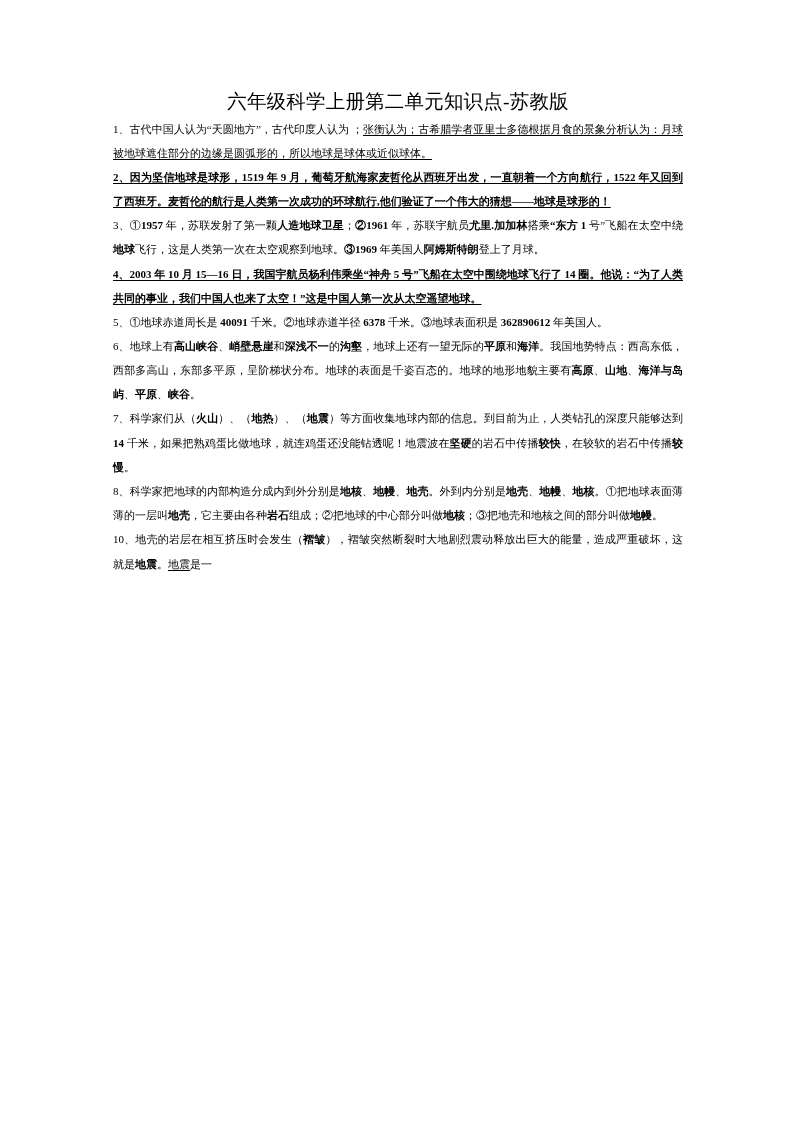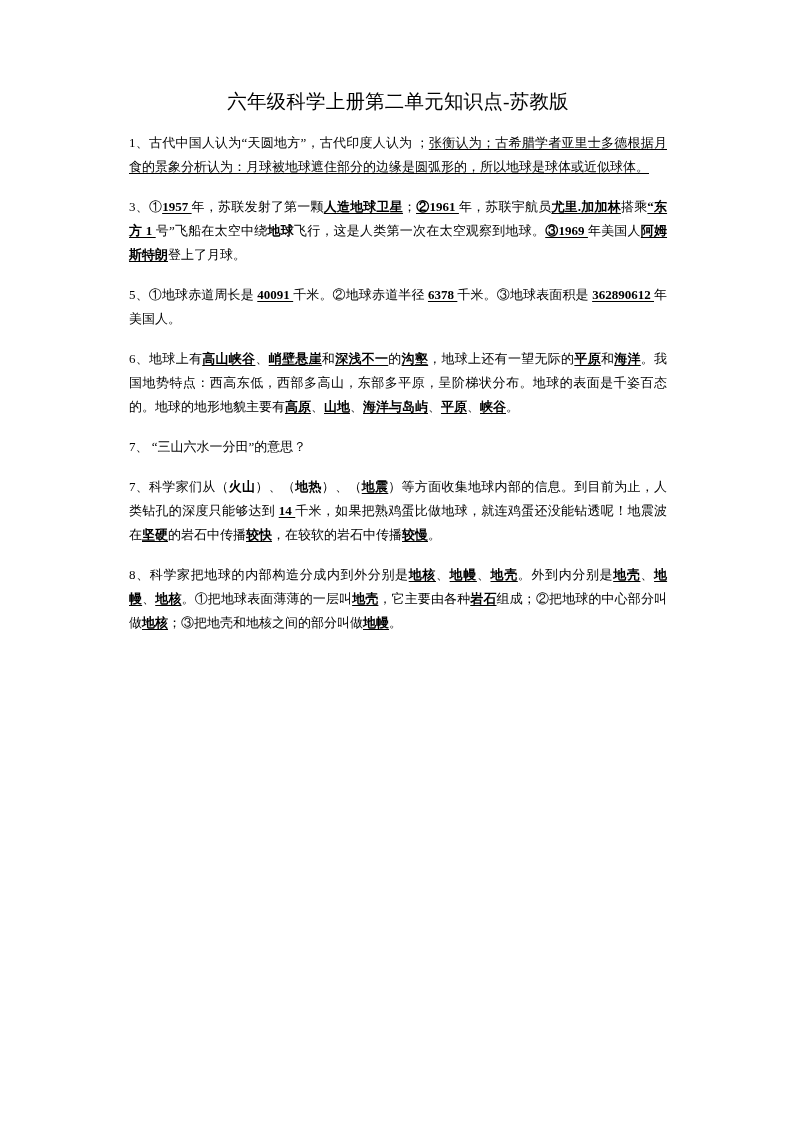--- a/index.html
+++ b/index.html
@@ -37,54 +37,56 @@
     font-size: 19.5px;
     line-height: 27px;
     text-align: center;
     margin: 0 0 2px 0;
     font-weight: normal;
     letter-spacing: 0.2px;
     white-space: nowrap;
   }
 
   .para {
-    font-size: 13px;
+    font-size: 11px;
     line-height: 24px;
-    margin: 16px;
+    margin: 0;
     text-align: justify;
     text-justify: inter-ideograph;
     letter-spacing: 0px;
     word-break: break-all;
   }
 
   
   .para.all-bold {
     font-weight: bold;
   }
   .para.all-underline {
     text-decoration: underline;
     text-underline-offset: 2px;
   }
   
   .u   { text-decoration: underline; text-underline-offset: 2px; }
-  .b   { font-weight: bold; }
-  .bu  { font-weight: bold; text-decoration: underline; text-underline-offset: 2px; }
+  .b   { font-weight: bold; font-family: Liberation Mono, monospace; }
+  .bu  { font-weight: bold; text-underline-offset: 2px; }
 </style>
 </head>
 <body>
 
 <div class="page">
   <div class="content">
 
     <h1 class="doc-title">六年级科学上册第二单元知识点-苏教版</h1>
 
     <div id="paragraphs">
         <p class="para"><span>1、古代中国人认为“天圆地方”，古代印度人认为 ；</span><span class="u">张衡认为；古希腊学者亚里士多德根据月食的景象分析认为：月球被地球遮住部分的边缘是圆弧形的，所以地球是球体或近似球体。</span></p>
+        <p class="para all-bold all-underline"><span>2、因为坚信地球是球形，1519 年 9 月，葡萄牙航海家麦哲伦从西班牙出发，一直朝着一个方向航行，1522 年又回到了西班牙。麦哲伦的航行是人类第一次成功的环球航行,他们验证了一个伟大的猜想——地球是球形的！</span></p>
         <p class="para"><span>3、①</span><span class="bu">1957 </span><span>年，苏联发射了第一颗</span><span class="bu">人造地球卫星</span><span>；</span><span class="bu">②1961 </span><span>年，苏联宇航员</span><span class="bu">尤里.加加林</span><span>搭乘</span><span class="bu">“东方 1 </span><span>号”飞船在太空中绕</span><span class="b">地球</span><span>飞行，这是人类第一次在太空观察到地球。</span><span class="bu">③1969 </span><span>年美国人</span><span class="bu">阿姆斯特朗</span><span>登上了月球。</span></p>
+        <p class="para all-bold all-underline"><span>4、2003 年 10 月 15—16 日，我国宇航员杨利伟乘坐“神舟 5 号”飞船在太空中围绕地球飞行了 14 圈。他说：“为了人类共同的事业，我们中国人也来了太空！”这是中国人第一次从太空遥望地球。</span></p>
         <p class="para"><span>5、①地球赤道周长是 </span><span class="bu">40091 </span><span>千米。②地球赤道半径 </span><span class="bu">6378 </span><span>千米。③地球表面积是 </span><span class="bu">362890612 </span><span>年美国人。</span></p>
         <p class="para"><span>6、地球上有</span><span class="bu">高山峡谷</span><span>、</span><span class="bu">峭壁悬崖</span><span>和</span><span class="bu">深浅不一</span><span>的</span><span class="bu">沟壑</span><span>，地球上还有一望无际的</span><span class="bu">平原</span><span>和</span><span class="bu">海洋</span><span>。我国地势特点：西高东低，西部多高山，东部多平原，呈阶梯状分布。地球的表面是千姿百态的。地球的地形地貌主要有</span><span class="bu">高原</span><span>、</span><span class="bu">山地</span><span>、</span><span class="bu">海洋与岛屿</span><span>、</span><span class="bu">平原</span><span>、</span><span class="bu">峡谷</span><span>。</span></p>
-        <p class="para"><span>7、 “三山六水一分田”的意思？</span></p>
         <p class="para"><span>7、科学家们从（</span><span class="b">火山</span><span>）、（</span><span class="b">地热</span><span>）、（</span><span class="bu">地震</span><span>）等方面收集地球内部的信息。到目前为止，人类钻孔的深度只能够达到 </span><span class="bu">14 </span><span>千米，如果把熟鸡蛋比做地球，就连鸡蛋还没能钻透呢！地震波在</span><span class="bu">坚硬</span><span>的岩石中传播</span><span class="bu">较快</span><span>，在较软的岩石中传播</span><span class="bu">较慢</span><span>。</span></p>
         <p class="para"><span>8、科学家把地球的内部构造分成内到外分别是</span><span class="bu">地核</span><span>、</span><span class="bu">地幔</span><span>、</span><span class="bu">地壳</span><span>。外到内分别是</span><span class="bu">地壳</span><span>、</span><span class="bu">地幔</span><span>、</span><span class="bu">地核</span><span>。①把地球表面薄薄的一层叫</span><span class="bu">地壳</span><span>，它主要由各种</span><span class="bu">岩石</span><span>组成；②把地球的中心部分叫做</span><span class="bu">地核</span><span>；③把地壳和地核之间的部分叫做</span><span class="bu">地幔</span><span>。</span></p>
+        <p class="para"><span>10、地壳的岩层在相互挤压时会发生（</span><span class="b">褶皱</span><span>），褶皱突然断裂时大地剧烈震动释放出巨大的能量，造成严重破坏，这就是</span><span class="bu">地震</span><span>。</span><span class="u">地震</span><span>是一</span></p>
       </div>
 
   </div>
 </div>
 
 </body></html>

